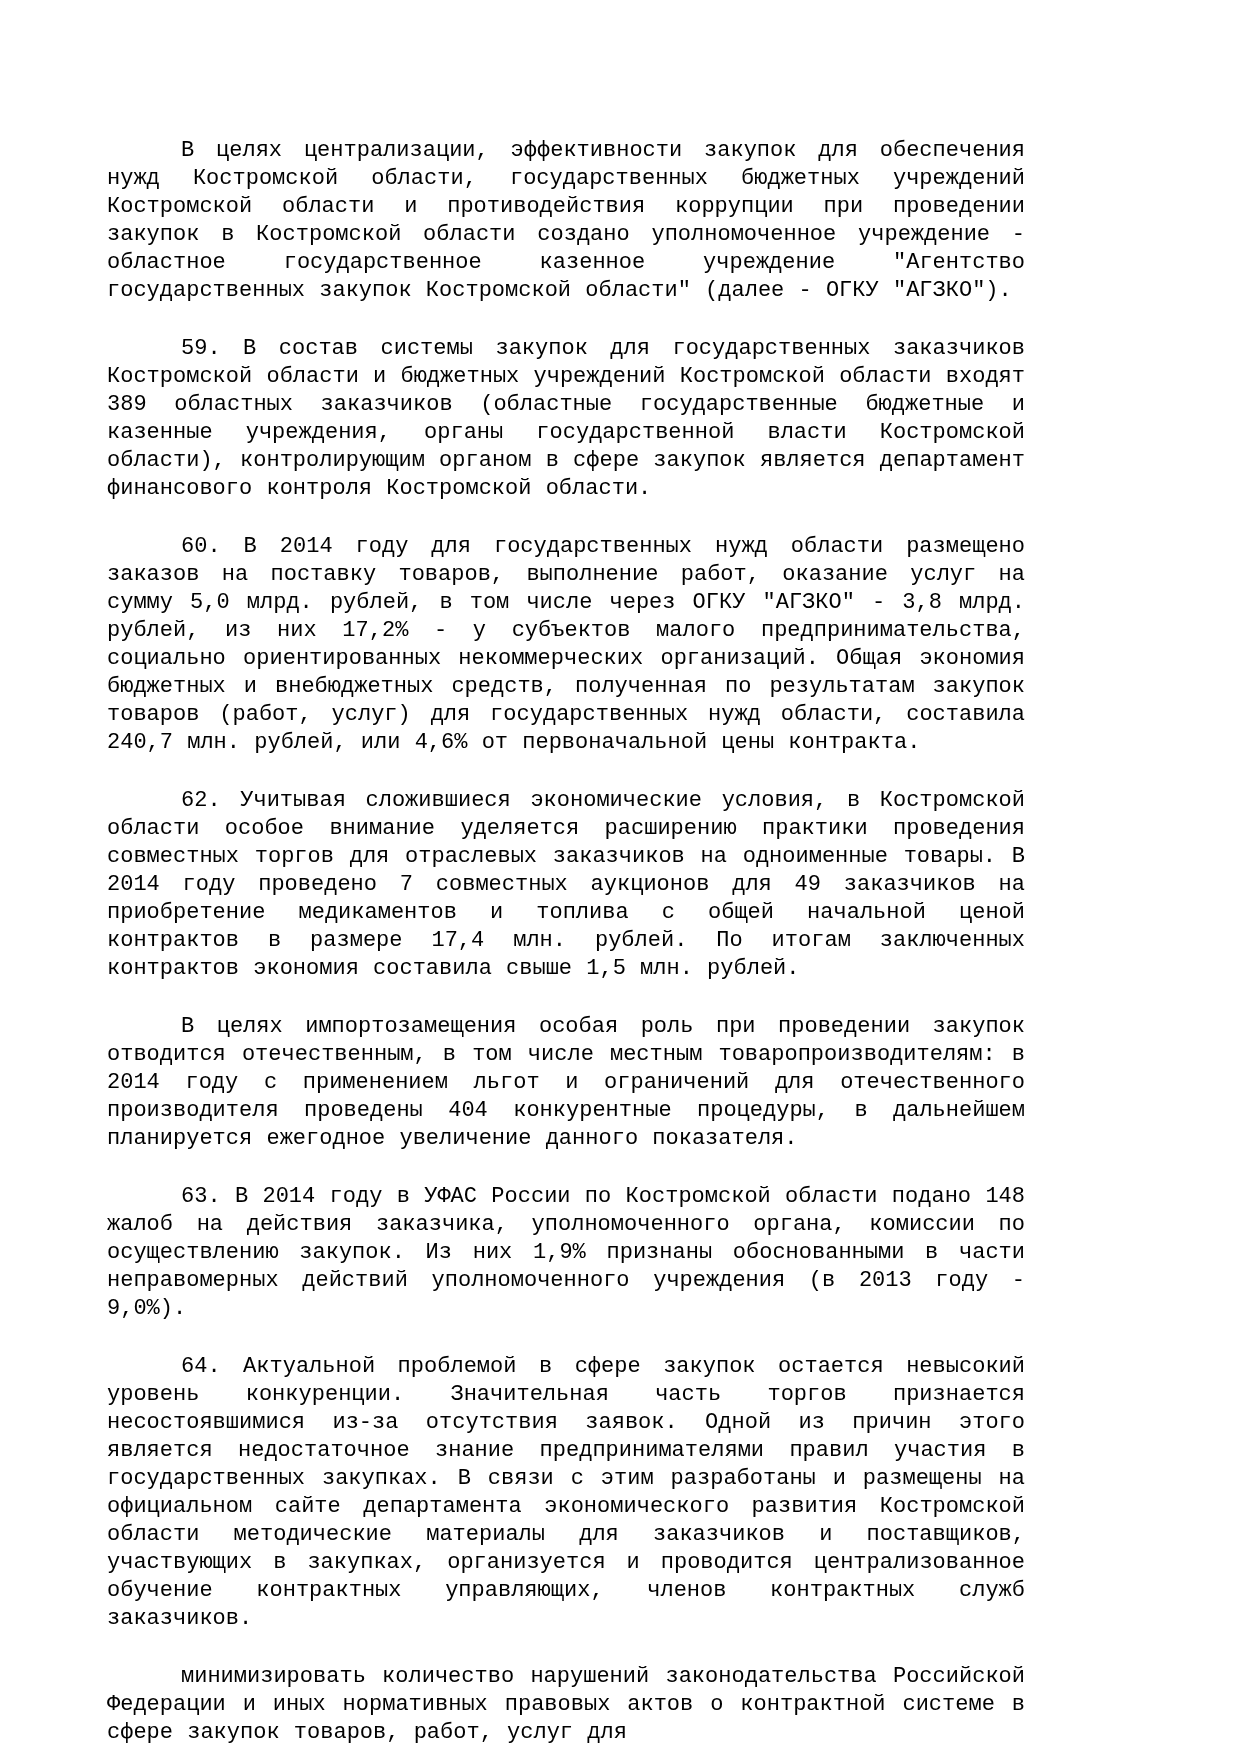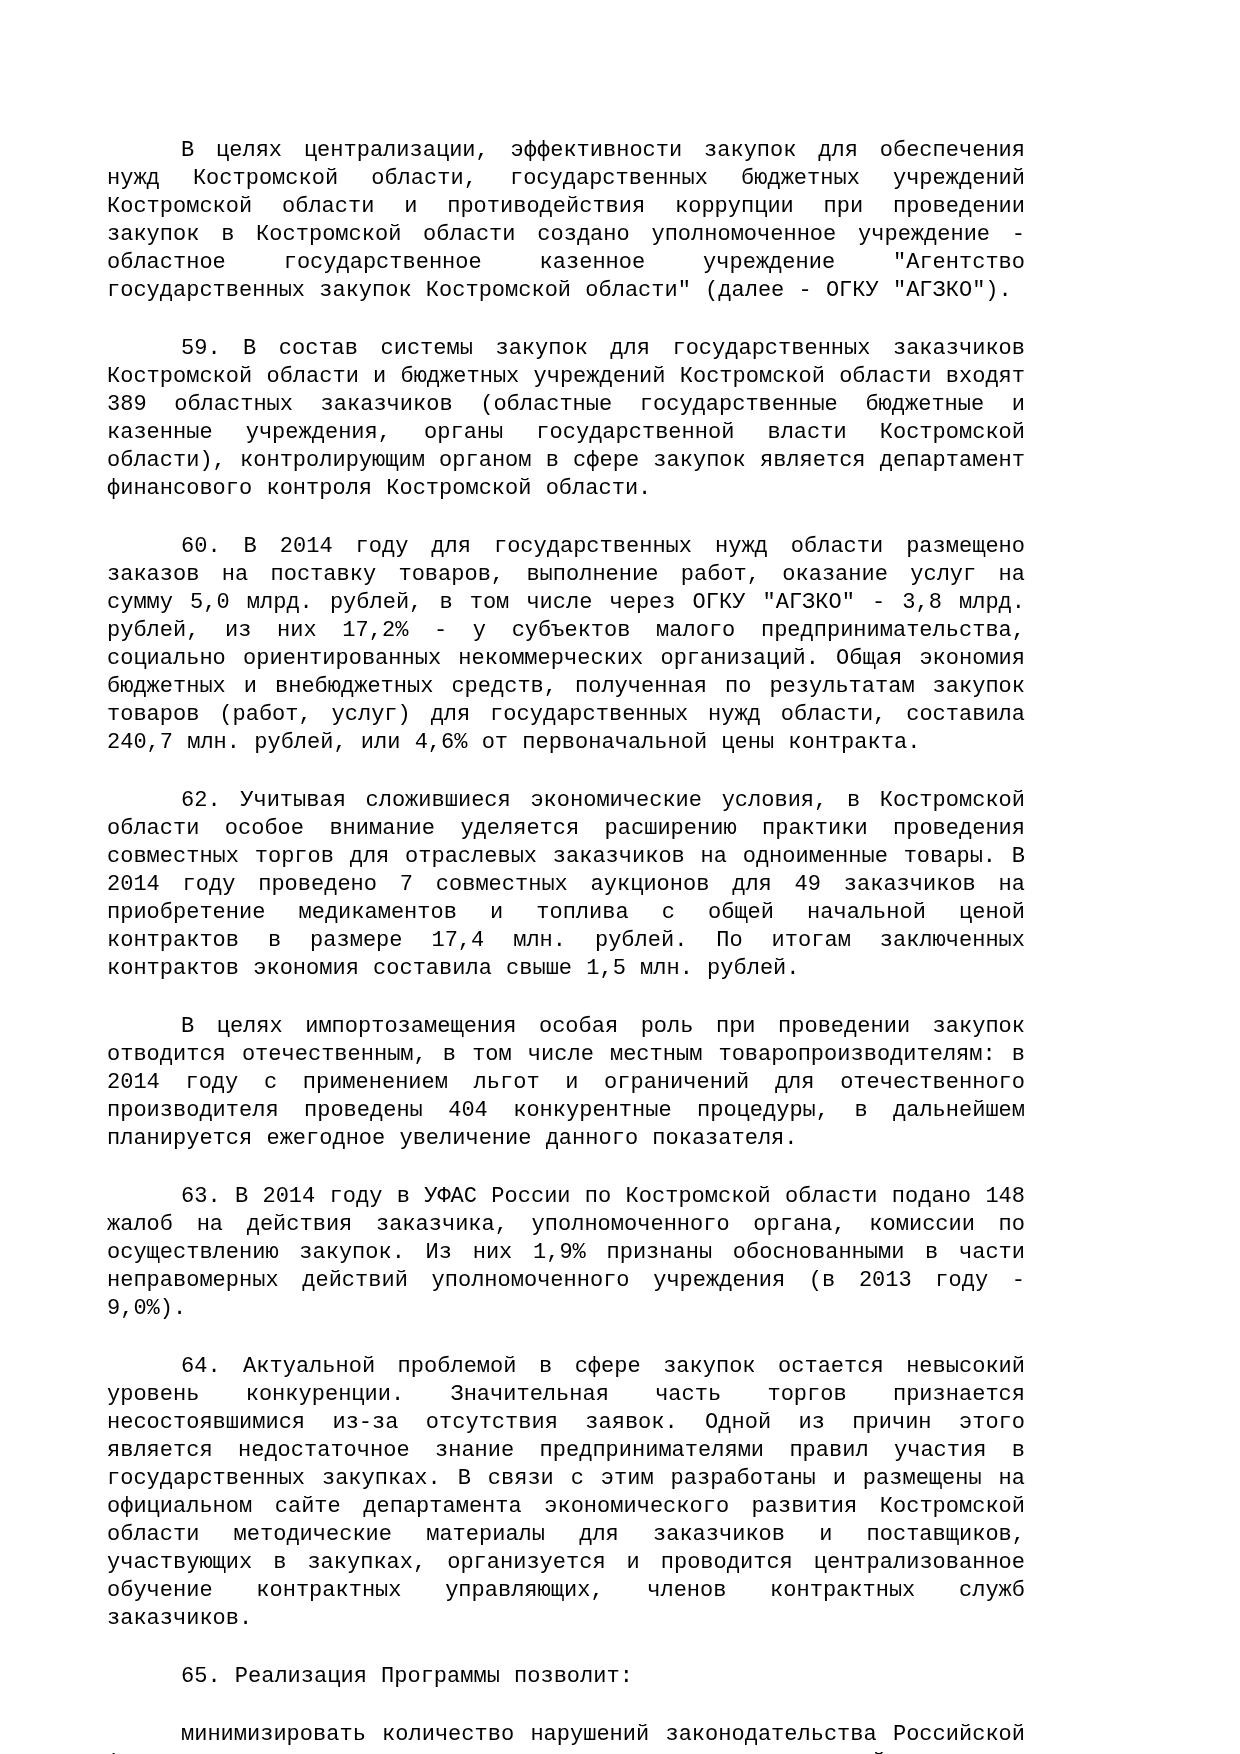--- a/index.html
+++ b/index.html
@@ -38,15 +38,14 @@
 <body>
 
 <div class="page">
   <p>В целях централизации, эффективности закупок для обеспечения нужд Костромской области, государственных бюджетных учреждений Костромской области и противодействия коррупции при проведении закупок в Костромской области создано уполномоченное учреждение - областное государственное казенное учреждение "Агентство государственных закупок Костромской области" (далее - ОГКУ "АГЗКО").</p>
   <p>59. В состав системы закупок для государственных заказчиков Костромской области и бюджетных учреждений Костромской области входят 389 областных заказчиков (областные государственные бюджетные и казенные учреждения, органы государственной власти Костромской области), контролирующим органом в сфере закупок является департамент финансового контроля Костромской области.</p>
   <p>60. В 2014 году для государственных нужд области размещено заказов на поставку товаров, выполнение работ, оказание услуг на сумму 5,0 млрд. рублей, в том числе через ОГКУ "АГЗКО" - 3,8 млрд. рублей, из них 17,2% - у субъектов малого предпринимательства, социально ориентированных некоммерческих организаций. Общая экономия бюджетных и внебюджетных средств, полученная по результатам закупок товаров (работ, услуг) для государственных нужд области, составила 240,7 млн. рублей, или 4,6% от первоначальной цены контракта.</p>
   <p>62. Учитывая сложившиеся экономические условия, в Костромской области особое внимание уделяется расширению практики проведения совместных торгов для отраслевых заказчиков на одноименные товары. В 2014 году проведено 7 совместных аукционов для 49 заказчиков на приобретение медикаментов и топлива с общей начальной ценой контрактов в размере 17,4 млн. рублей. По итогам заключенных контрактов экономия составила свыше 1,5 млн. рублей.</p>
   <p>В целях импортозамещения особая роль при проведении закупок отводится отечественным, в том числе местным товаропроизводителям: в 2014 году с применением льгот и ограничений для отечественного производителя проведены 404 конкурентные процедуры, в дальнейшем планируется ежегодное увеличение данного показателя.</p>
   <p>63. В 2014 году в УФАС России по Костромской области подано 148 жалоб на действия заказчика, уполномоченного органа, комиссии по осуществлению закупок. Из них 1,9% признаны обоснованными в части неправомерных действий уполномоченного учреждения (в 2013 году - 9,0%).</p>
   <p>64. Актуальной проблемой в сфере закупок остается невысокий уровень конкуренции. Значительная часть торгов признается несостоявшимися из-за отсутствия заявок. Одной из причин этого является недостаточное знание предпринимателями правил участия в государственных закупках. В связи с этим разработаны и размещены на официальном сайте департамента экономического развития Костромской области методические материалы для заказчиков и поставщиков, участвующих в закупках, организуется и проводится централизованное обучение контрактных управляющих, членов контрактных служб заказчиков.</p>
-  <p>65. Реализация Программы позволит:</p>
   <p>минимизировать количество нарушений законодательства Российской Федерации и иных нормативных правовых актов о контрактной системе в сфере закупок товаров, работ, услуг для</p>
 </div>
 
 </body></html>

